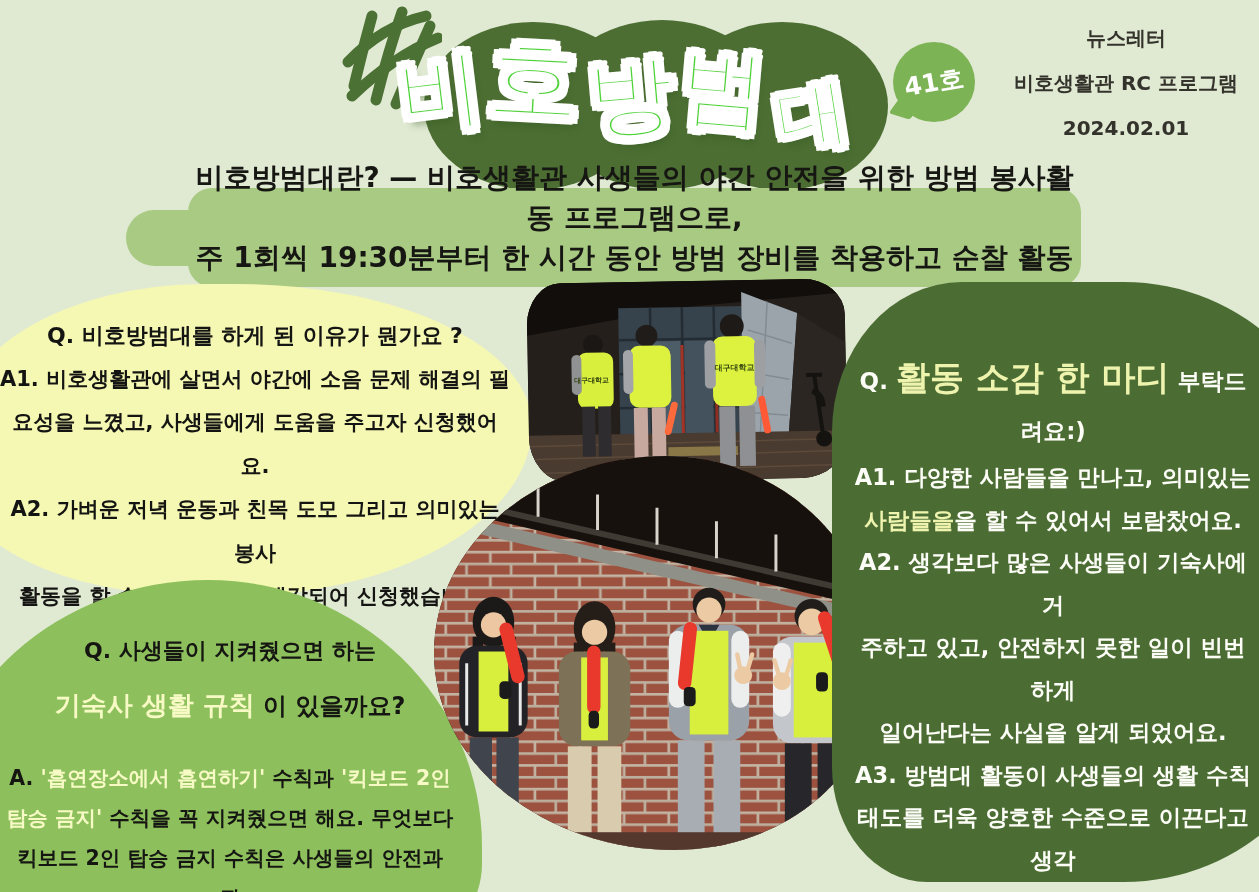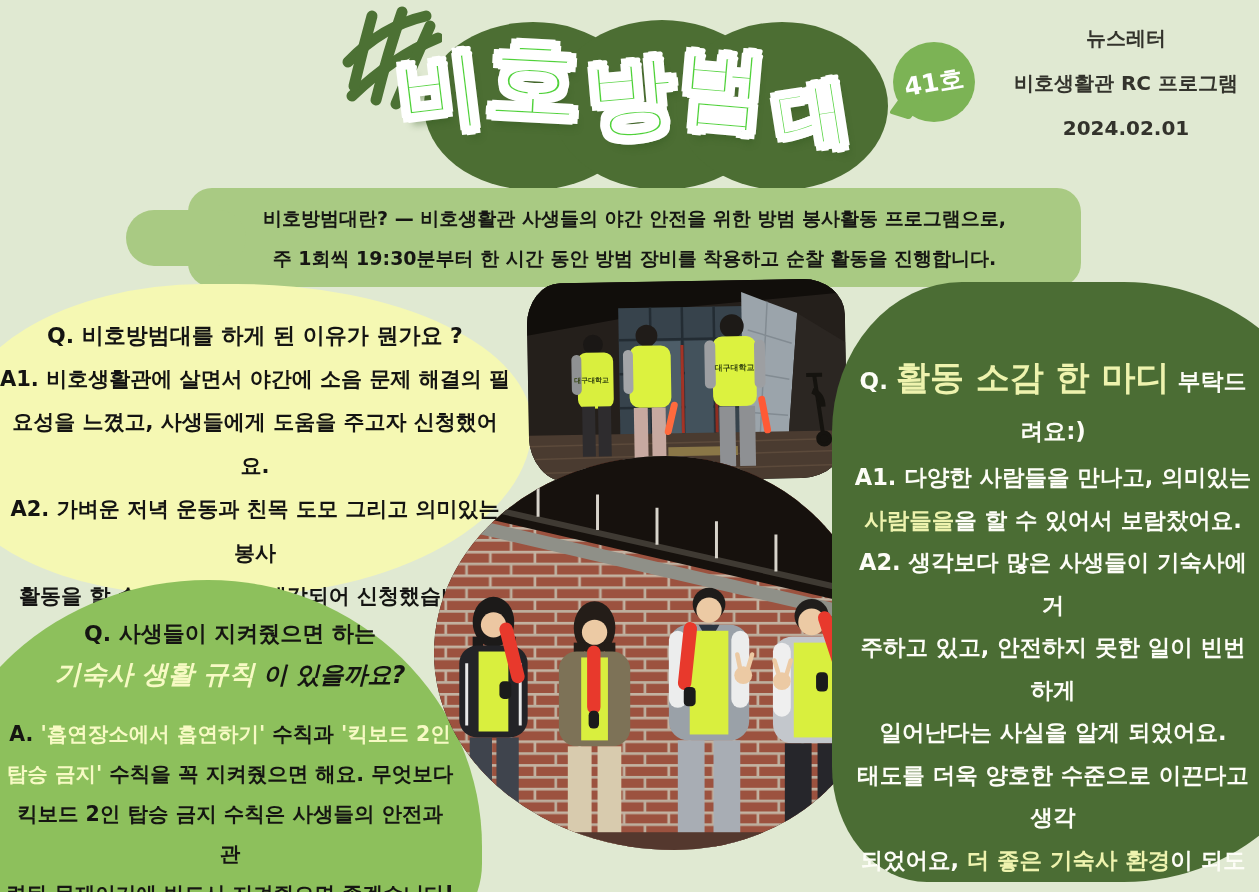--- a/index.html
+++ b/index.html
@@ -44,42 +44,42 @@
   .banner{
     position:absolute;left:188px;top:188px;width:893px;height:99px;background:#a9ca83;
     border-radius:24px;z-index:1;
   }
   .banner::before{
     content:"";position:absolute;left:-62px;top:22px;width:120px;height:56px;
     background:#a9ca83;border-radius:28px;
   }
   .banner-text{
     position:absolute;inset:0;display:flex;flex-direction:column;justify-content:center;
-    text-align:center;color:#161613;font-weight:bold;font-size:19px;line-height:40px;
+    text-align:center;color:#161613;font-weight:bold;font-size:28px;line-height:40px;
   }
 
   
   .blob-yellow{
     position:absolute;left:-48px;top:284px;width:580px;height:312px;background:#f5f8b3;
     border-radius:46% 54% 55% 45% / 52% 48% 58% 42%;z-index:1;
   }
   .blob-yellow .txt{
     position:absolute;left:46px;right:20px;top:30px;text-align:center;
     color:#141412;font-weight:bold;font-size:21px;line-height:43.5px;
   }
   .blob-green{
     position:absolute;left:-66px;top:580px;width:548px;height:430px;background:#8dc05c;
     border-radius:50% 50% 46% 54% / 58% 62% 34% 38%;z-index:1;
   }
   .blob-green .txt{
     position:absolute;left:72px;right:28px;top:34px;text-align:center;
     color:#151512;font-weight:bold;font-size:20.5px;line-height:40px;
   }
-  .blob-green .qline1{font-size:22px;}
-  .blob-green .qline2{font-size:24px;line-height:41px;font-style:italic;}
+  .blob-green .qline1{font-size:22px;margin-top:17px;}
+  .blob-green .qline2{font-size:24px;line-height:68px;}
   .hl-cream{color:#f7fac4;}
   .blob-green .gap{height:18px;}
 
   .blob-dark{
     position:absolute;left:832px;top:282px;width:512px;height:600px;background:#4b6d34;
     border-radius:130px 220px 220px 95px / 150px 220px 220px 115px;z-index:3;
   }
   .blob-dark .txt{
     position:absolute;left:20px;right:90px;top:70px;text-align:center;
     color:#fdfdf7;font-weight:bold;font-size:22.5px;line-height:42.5px;
@@ -170,20 +170,21 @@
   </div>
 
   <div class="blob-dark">
     <div class="txt">
       <div class="qline"><span>Q. </span><span class="hl-yellow">활동 소감 한 마디</span><span> 부탁드려요:)</span></div>
       <div>A1. 다양한 사람들을 만나고, 의미있는</div>
       <div><span class="hl-yellow-sm">사람들을</span><span>을 할 수 있어서 보람찼어요.</span></div>
       <div>A2. 생각보다 많은 사생들이 기숙사에 거</div>
       <div>주하고 있고, 안전하지 못한 일이 빈번하게</div>
       <div>일어난다는 사실을 알게 되었어요.</div>
+      <div>A3. 방범대 활동이 사생들의 생활 수칙</div>
       <div>태도를 더욱 양호한 수준으로 이끈다고 생각</div>
       <div><span>되었어요, </span><span class="hl-yellow-sm">더 좋은 기숙사 환경</span><span>이 되도록 만</span></div>
 
     </div>
   </div>
 
   <div class="photo-top">
     <svg viewBox="0 0 320 199" preserveAspectRatio="none">
       <rect width="320" height="199" fill="#241f1b"></rect>
       <polygon points="0,0 320,0 320,14 160,26 0,52" fill="#110e0b"></polygon>

